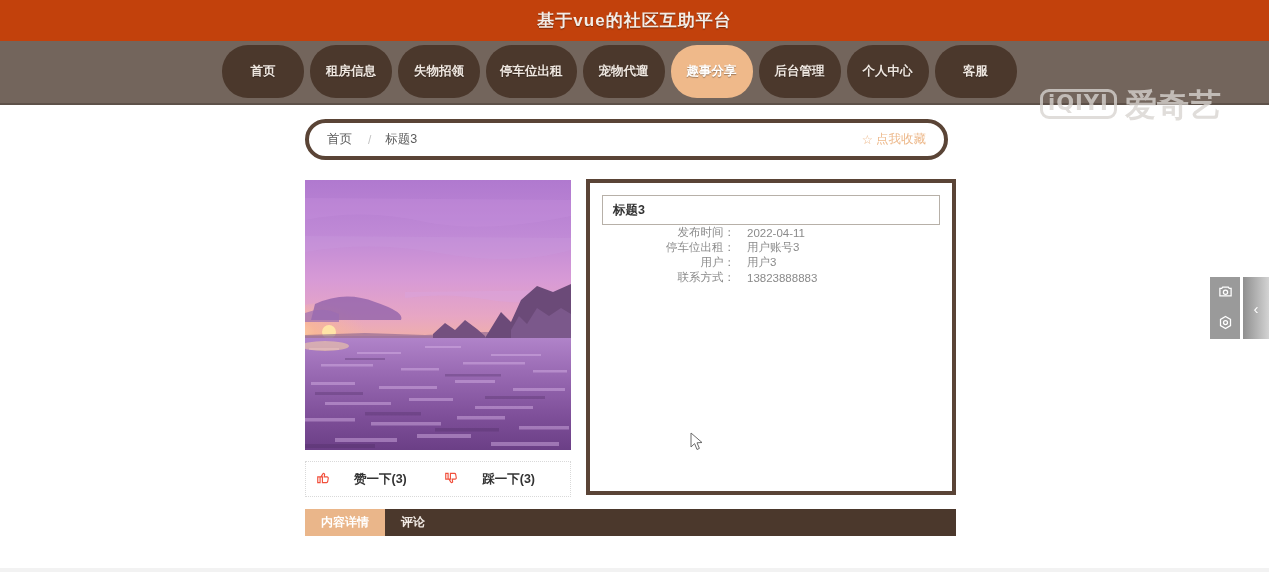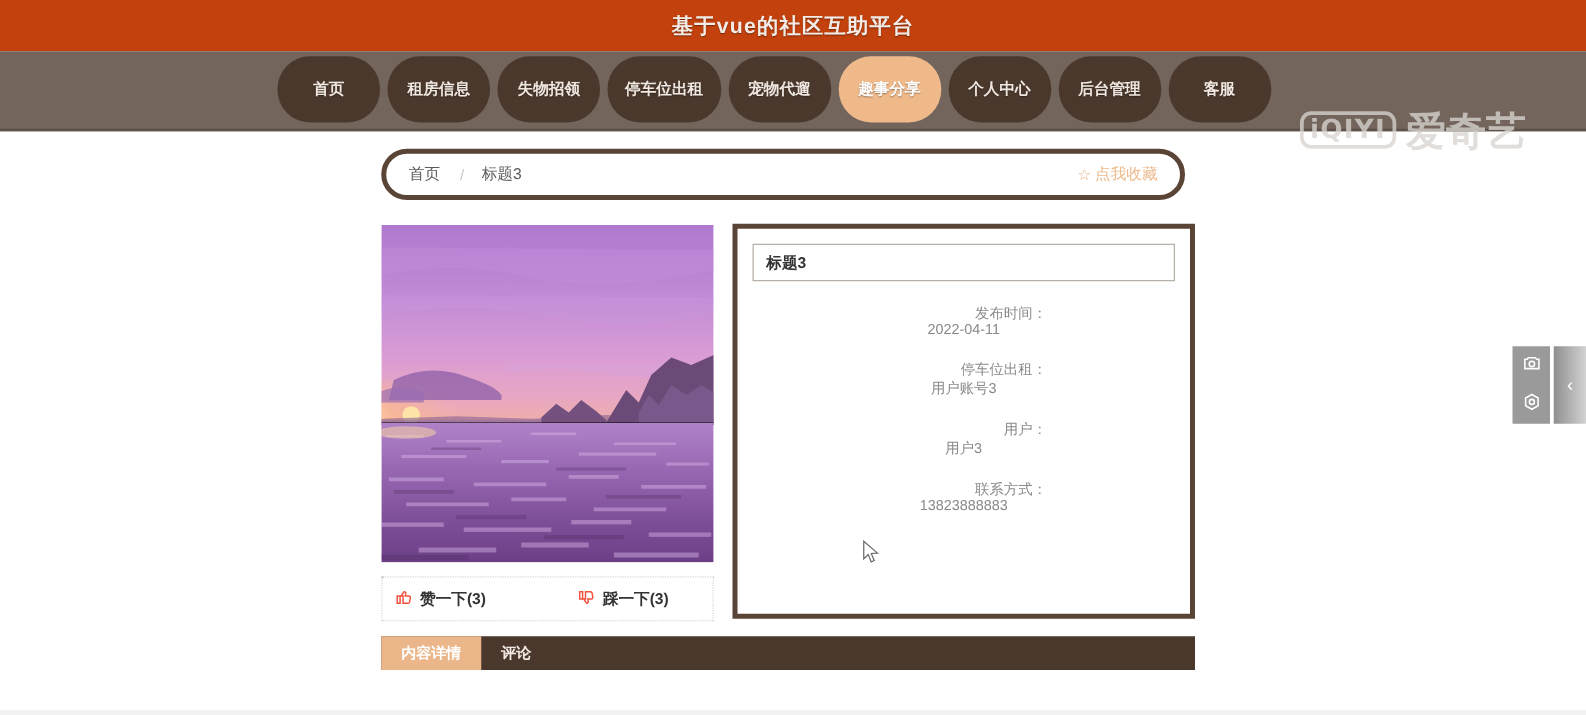--- a/index.html
+++ b/index.html
@@ -84,21 +84,21 @@
   .photo-box svg { display: block; width: 266px; height: 270px; }
 
   .vote-bar {
     position: absolute; left: 305px; top: 461px;
     width: 266px; height: 36px;
     border: 1px dotted #d9d9d9;
     box-sizing: border-box;
     display: flex; align-items: center;
   }
   .vote-item {
-    display: flex; align-items: center; gap: 6px;
+    display: flex; align-items: center; gap: 24px;
     font-size: 12.5px; font-weight: bold; color: #333;
     cursor: pointer;
   }
   .vote-item.like { margin-left: 10px; }
   .vote-item.dislike { margin-left: auto; margin-right: 35px; }
   .vote-ico { color: #f1503c; font-size: 14px; line-height: 1; }
 
   .detail-card {
     position: absolute; left: 586px; top: 179px;
     width: 370px; height: 316px;
@@ -109,21 +109,21 @@
   .detail-title {
     margin: 12px 12px 0 12px; height: 30px;
     border: 1px solid #b7b0a8;
     display: flex; align-items: center;
     padding-left: 10px;
     font-size: 12.5px; font-weight: bold; color: #333;
     box-sizing: border-box;
   }
   .field-row {
     display: flex; align-items: center;
-    margin-top: 18px; font-size: 11.5px; color: #8a8a8a; flex-direction: column;
+    font-size: 11.5px; color: #8a8a8a;
   }
   .field-row:first-of-type { margin-top: 20px; }
   .field-label { width: 145px; text-align: right; padding-right: 12px; }
   .field-value { color: #8a8a8a; }
 
   
   .cursor { position: absolute; left: 690px; top: 432px; }
 
   
   .tab-block {
@@ -191,24 +191,24 @@
       <div class="navitem">
           <span>停车位出租</span>
         </div>
       <div class="navitem">
           <span>宠物代遛</span>
         </div>
       <div class="navitem active">
           <span>趣事分享</span>
         </div>
       <div class="navitem">
+          <span>后台管理</span>
+        </div>
+      <div class="navitem">
           <span>个人中心</span>
-        </div>
-      <div class="navitem">
-          <span>后台管理</span>
         </div>
       <div class="navitem">
           <span>客服</span>
         </div>
     </div>
 
     <div class="iqiyi-logo">
       <span class="iqiyi-mark">iQIYI</span>
       <span class="iqiyi-cn">爱奇艺</span>
     </div>

